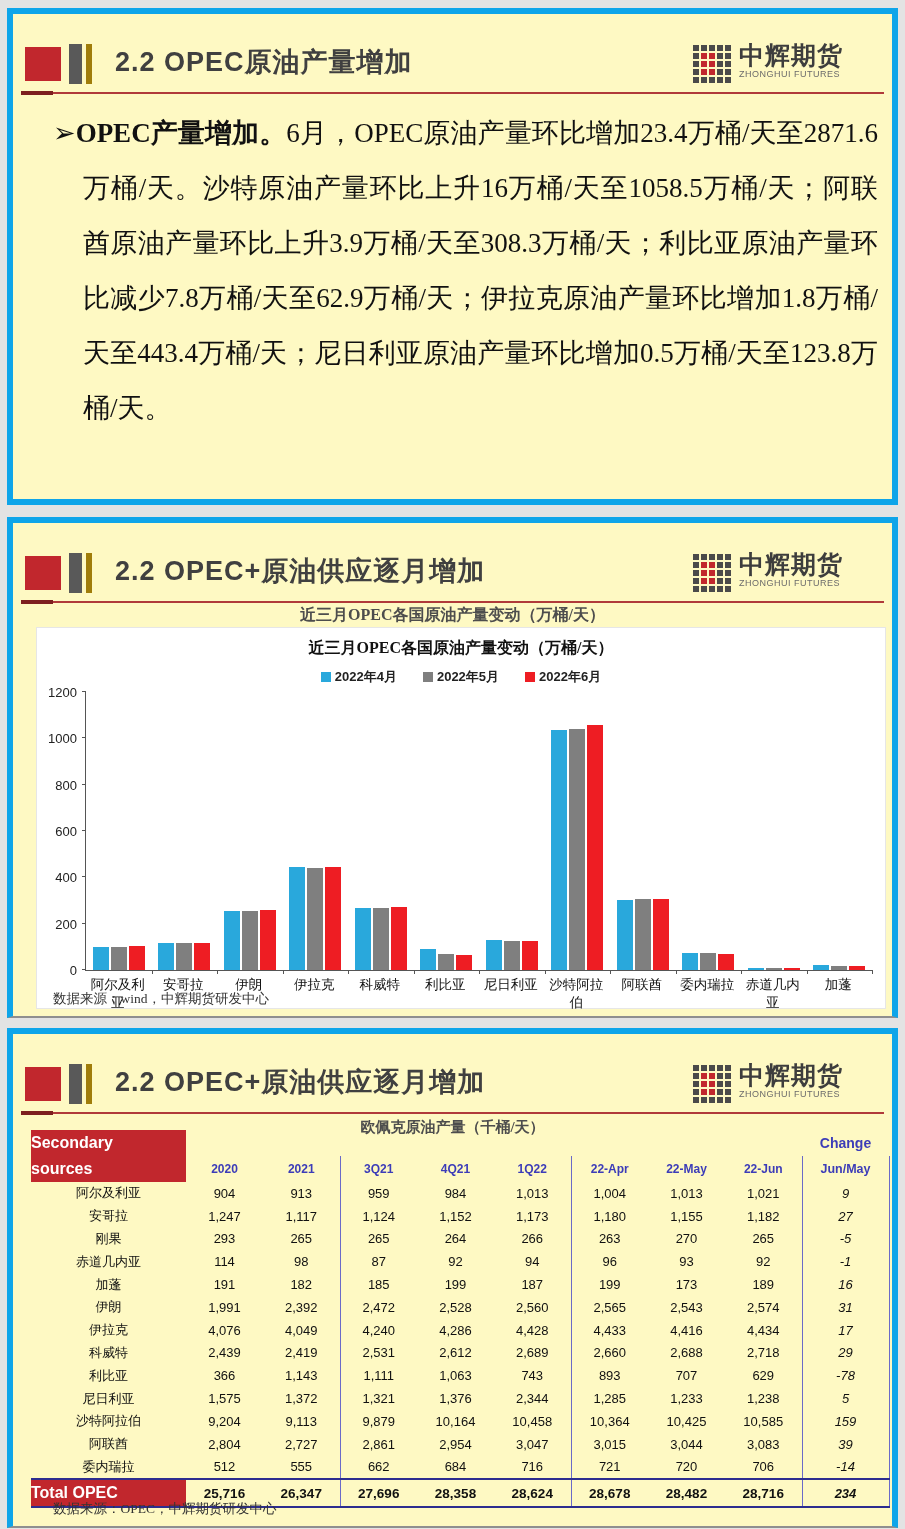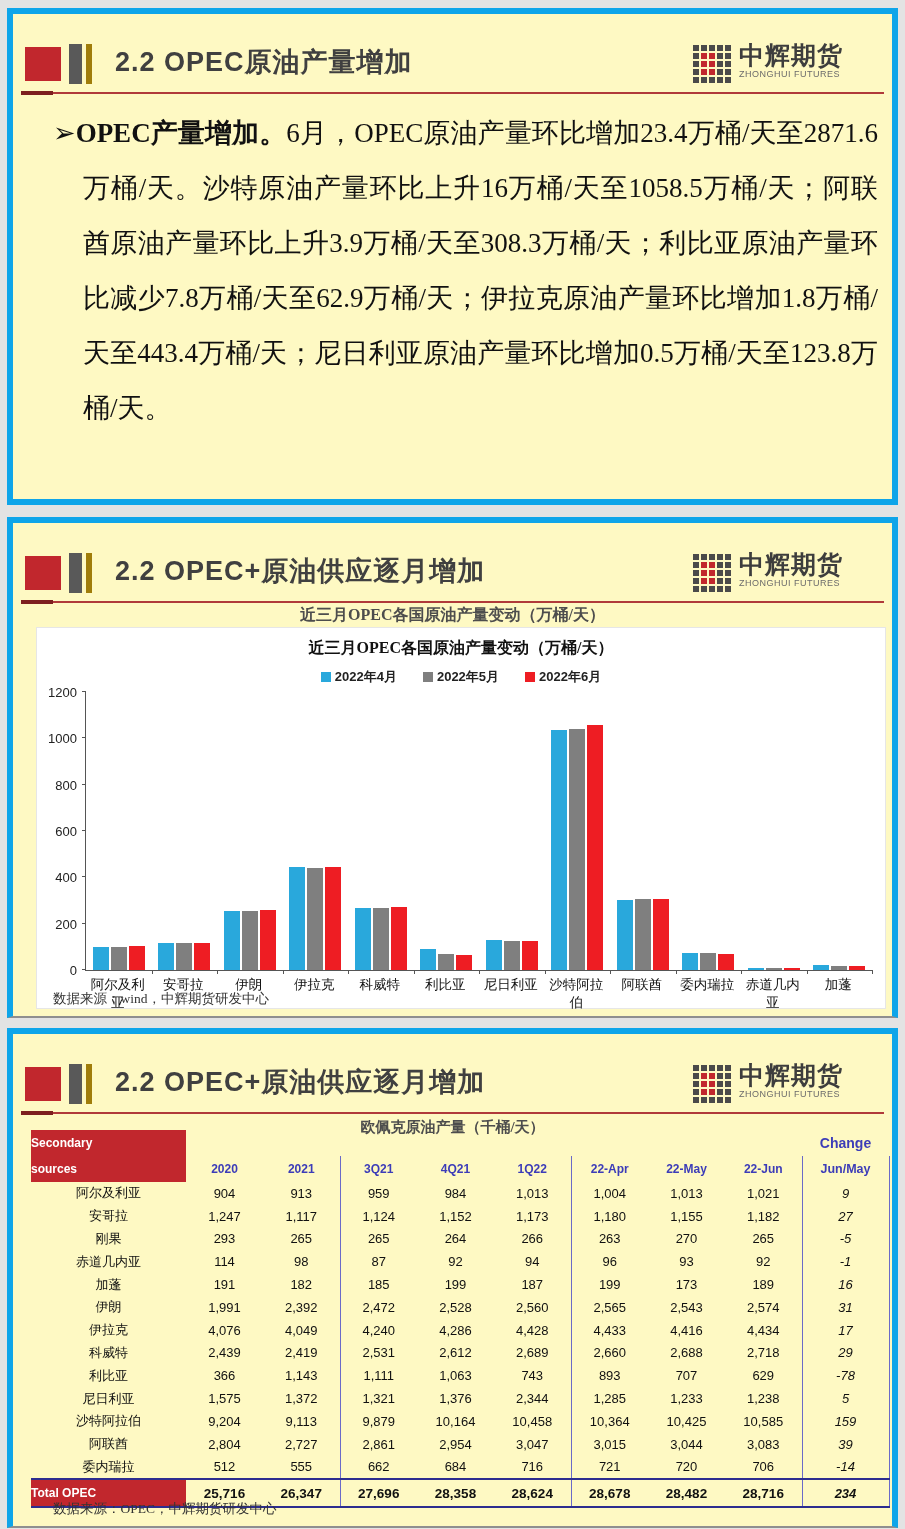--- a/index.html
+++ b/index.html
@@ -94,21 +94,21 @@
     border-collapse:collapse;table-layout:fixed;
     font-size:13px;
   }
   table.opec col.c-label{width:155px;}
   table.opec col.c-num{width:77px;}
   table.opec col.c-chg{width:87px;}
   table.opec td,table.opec th{padding:0;height:22.8px;vertical-align:middle;}
   tr.hdr-top td{height:26px;}
   tr.hdr-bot td{height:26px;}
   .red-cell{background:#c1272d;color:#ffffff;font-weight:bold;text-align:left;
-    padding-left:8px;font-size:12px;}
+    padding-left:8px;font-size:16px;}
   .col-hd{color:#3c3cb8;font-weight:bold;text-align:center;font-size:12px;}
   .chg-hd{color:#3c3cb8;font-weight:bold;text-align:center;font-size:14px;}
   .junmay-hd{color:#3c3cb8;font-weight:bold;text-align:center;font-size:12.5px;margin-top:48px;}
   td.lbl{text-align:center;color:#111;}
   td.val{text-align:center;color:#111;}
   td.chg{text-align:center;color:#111;font-style:italic;}
   td.sep{border-right:1px solid #6a6ac8;}
   tr.total td{border-top:2px solid #2d2d8f;border-bottom:2px solid #2d2d8f;
     font-weight:bold;height:26px;}
   tr.total td.val{font-size:13.5px;margin-top:20px;}

